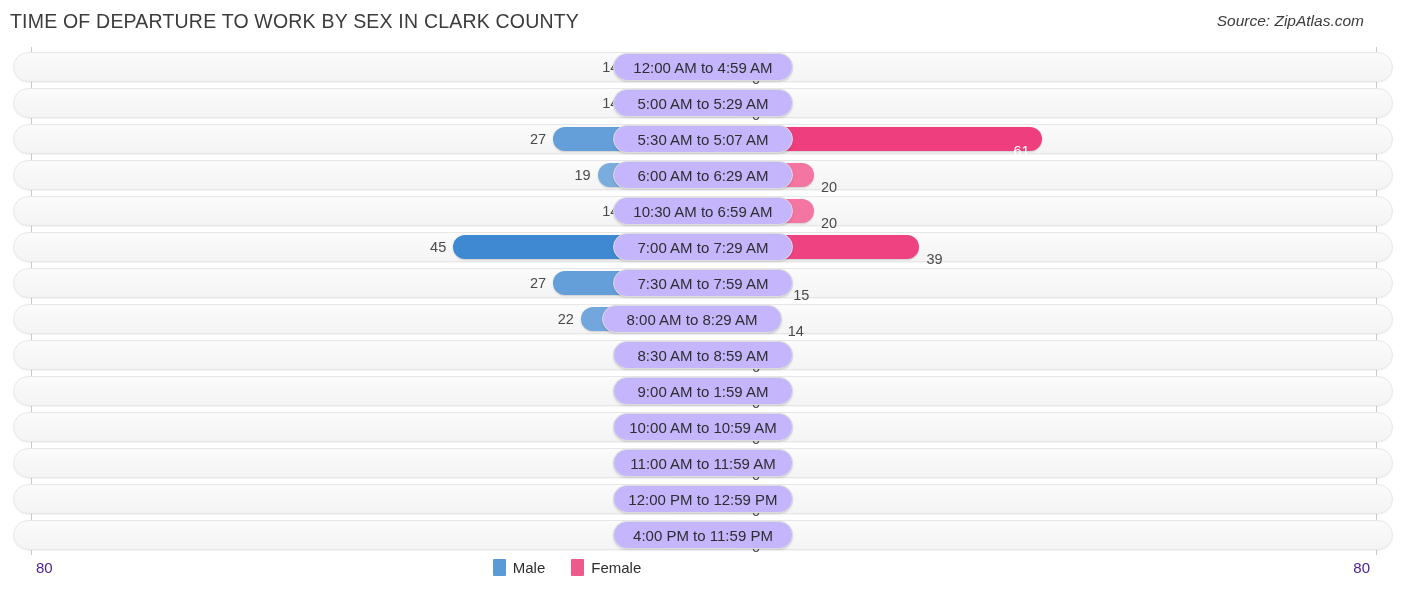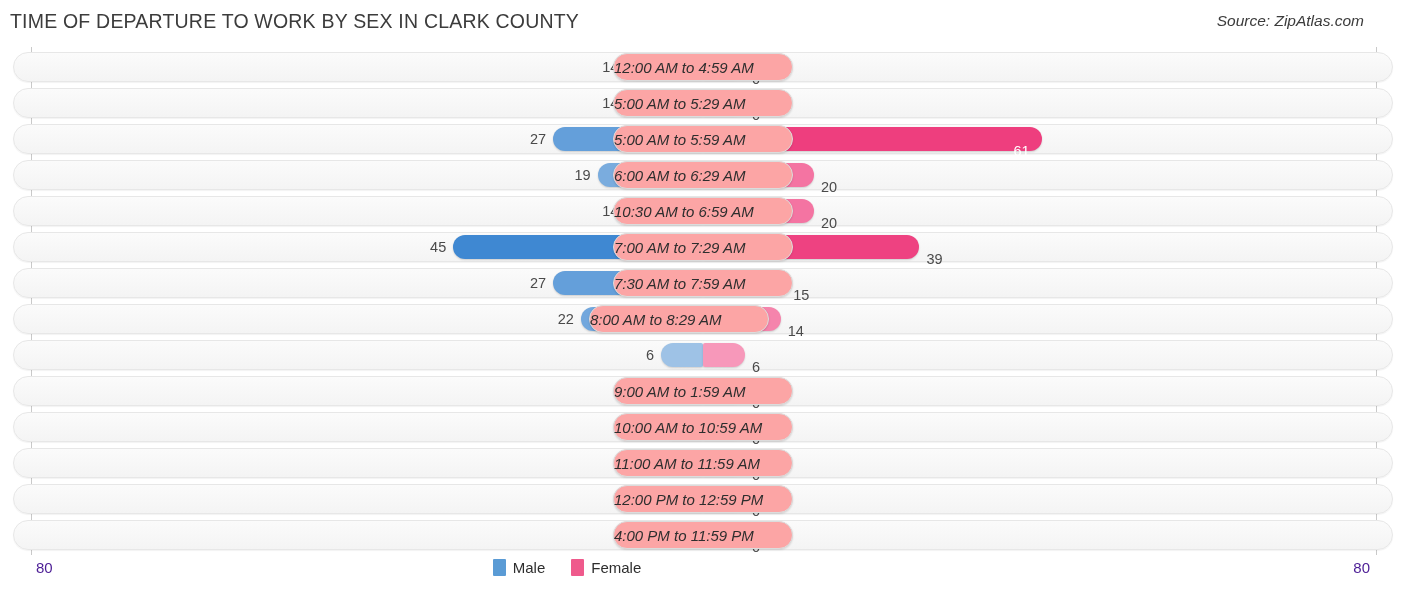--- a/index.html
+++ b/index.html
@@ -64,28 +64,27 @@
     position:absolute; top:3px; height:24px; line-height:24px;
     font-size:14.5px; color:#4a4a4a; white-space:nowrap;
   }
   .vlabel-male   { text-align:right; }
   .vlabel-female { text-align:left;margin-top:12px; }
   .vlabel.inside { color:#ffffff; }
 
   
   .pill {
     position:absolute; top:1px; height:28px; line-height:27px;
-    background:#fca5a5;
+    background:#c4b5fd;
     border:1px solid #dcdcdc;
     border-radius:14px;
     font-size:15px; color:#2e2e2e;
-    text-align:left; white-space:nowrap;
+    text-align:center; white-space:nowrap;
     box-shadow:0 1px 2px rgba(0,0,0,0.13);
     z-index:4;
-    font-style:italic;
   }
 
   
   .footer { position:absolute; left:0; top:555px; width:1406px; height:40px; }
   .tick {
     position:absolute; top:4px; font-size:15px; color:#4c1d95;
   }
   .tick-left  { left:36px; }
   .tick-right { right:36px; }
 
@@ -125,21 +124,21 @@
         <div class="vlabel vlabel-male" style="right: 774.7px;">14</div>
         <div class="vlabel vlabel-female" style="left: 739px;">0</div>
         <div class="pill" style="left: 600px; width: 180px;">5:00 AM to 5:29 AM</div>
       </div>
       <div class="row" style="top: 77px;">
         <div class="track"></div>
         <div class="bar bar-male" style="left: 540.15px; width: 149.85px; background: rgb(100, 159, 218);"></div>
         <div class="bar bar-female" style="left: 690px; width: 338.55px; background: rgb(238, 62, 126);"></div>
         <div class="vlabel vlabel-male" style="right: 846.85px;">27</div>
         <div class="vlabel vlabel-female inside" style="left: 1000.55px;">61</div>
-        <div class="pill" style="left: 600px; width: 180px;">5:00 AM to 5:59 AM</div>
+        <div class="pill" style="left: 600px; width: 180px;">5:30 AM to 5:07 AM</div>
       </div>
       <div class="row" style="top: 113px;">
         <div class="track"></div>
         <div class="bar bar-male" style="left: 584.55px; width: 105.45px; background: rgb(122, 172, 222);"></div>
         <div class="bar bar-female" style="left: 690px; width: 111px; background: rgb(244, 116, 162);"></div>
         <div class="vlabel vlabel-male" style="right: 802.45px;">19</div>
         <div class="vlabel vlabel-female" style="left: 808px;">20</div>
         <div class="pill" style="left: 600px; width: 180px;">6:00 AM to 6:29 AM</div>
       </div>
       <div class="row" style="top: 149px;">
@@ -165,28 +164,29 @@
         <div class="vlabel vlabel-male" style="right: 846.85px;">27</div>
         <div class="vlabel vlabel-female" style="left: 780.25px;">15</div>
         <div class="pill" style="left: 600px; width: 180px;">7:30 AM to 7:59 AM</div>
       </div>
       <div class="row" style="top: 257px;">
         <div class="track"></div>
         <div class="bar bar-male" style="left: 567.9px; width: 122.1px; background: rgb(114, 167, 221);"></div>
         <div class="bar bar-female" style="left: 690px; width: 77.7px; background: rgb(245, 132, 172);"></div>
         <div class="vlabel vlabel-male" style="right: 819.1px;">22</div>
         <div class="vlabel vlabel-female" style="left: 774.7px;">14</div>
-        <div class="pill" style="left: 576px; width: 180px;">8:00 AM to 8:29 AM</div>
+        <div class="pill" style="left: 589px; width: 180px;">8:00 AM to 8:29 AM</div>
       </div>
       <div class="row" style="top: 293px;">
         <div class="track"></div>
         <div class="bar bar-male" style="left: 648px; width: 42px; background: rgb(158, 194, 230);"></div>
         <div class="bar bar-female" style="left: 690px; width: 42px; background: rgb(247, 152, 186);"></div>
         <div class="vlabel vlabel-male" style="right: 739px;">6</div>
         <div class="vlabel vlabel-female" style="left: 739px;">6</div>
+        <div class="pill" style="left: 600px; width: 180px;">8:30 AM to 8:59 AM</div>
       </div>
       <div class="row" style="top: 329px;">
         <div class="track"></div>
         <div class="bar bar-male" style="left: 648px; width: 42px; background: rgb(174, 204, 233);"></div>
         <div class="bar bar-female" style="left: 690px; width: 42px; background: rgb(249, 168, 196);"></div>
         <div class="vlabel vlabel-male" style="right: 739px;">0</div>
         <div class="vlabel vlabel-female" style="left: 739px;">0</div>
         <div class="pill" style="left: 600px; width: 180px;">9:00 AM to 1:59 AM</div>
       </div>
       <div class="row" style="top: 365px;">

